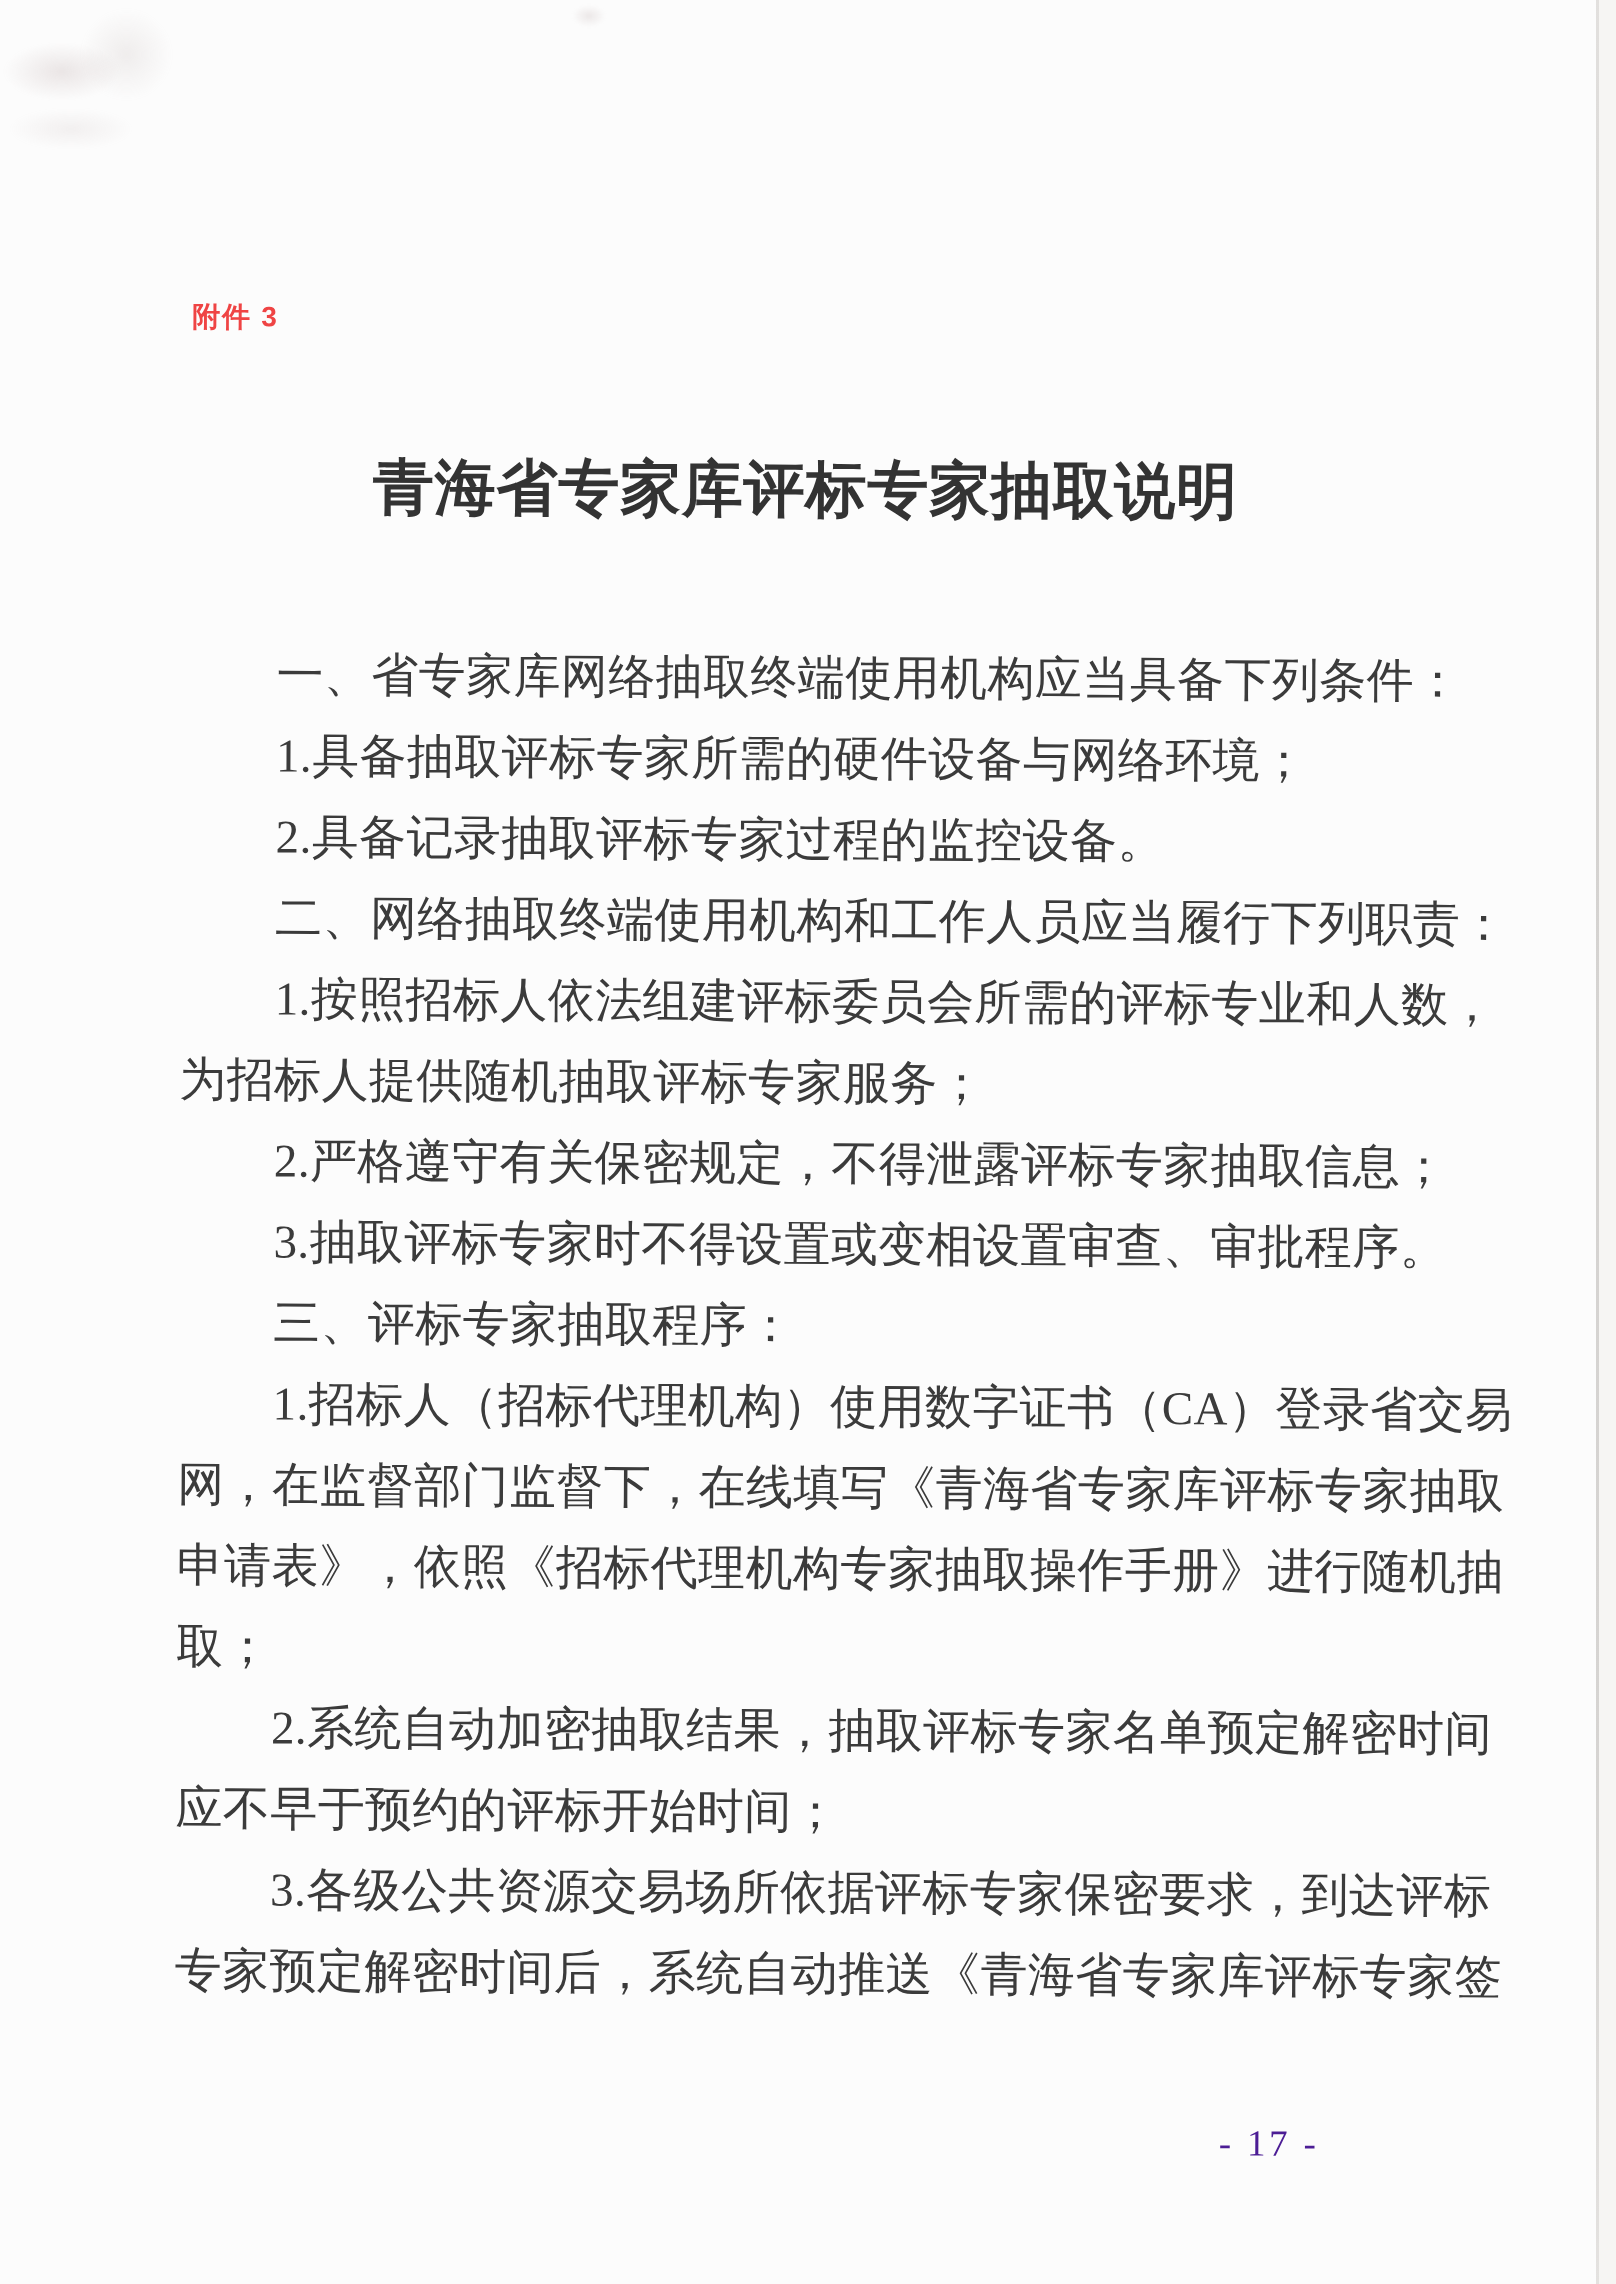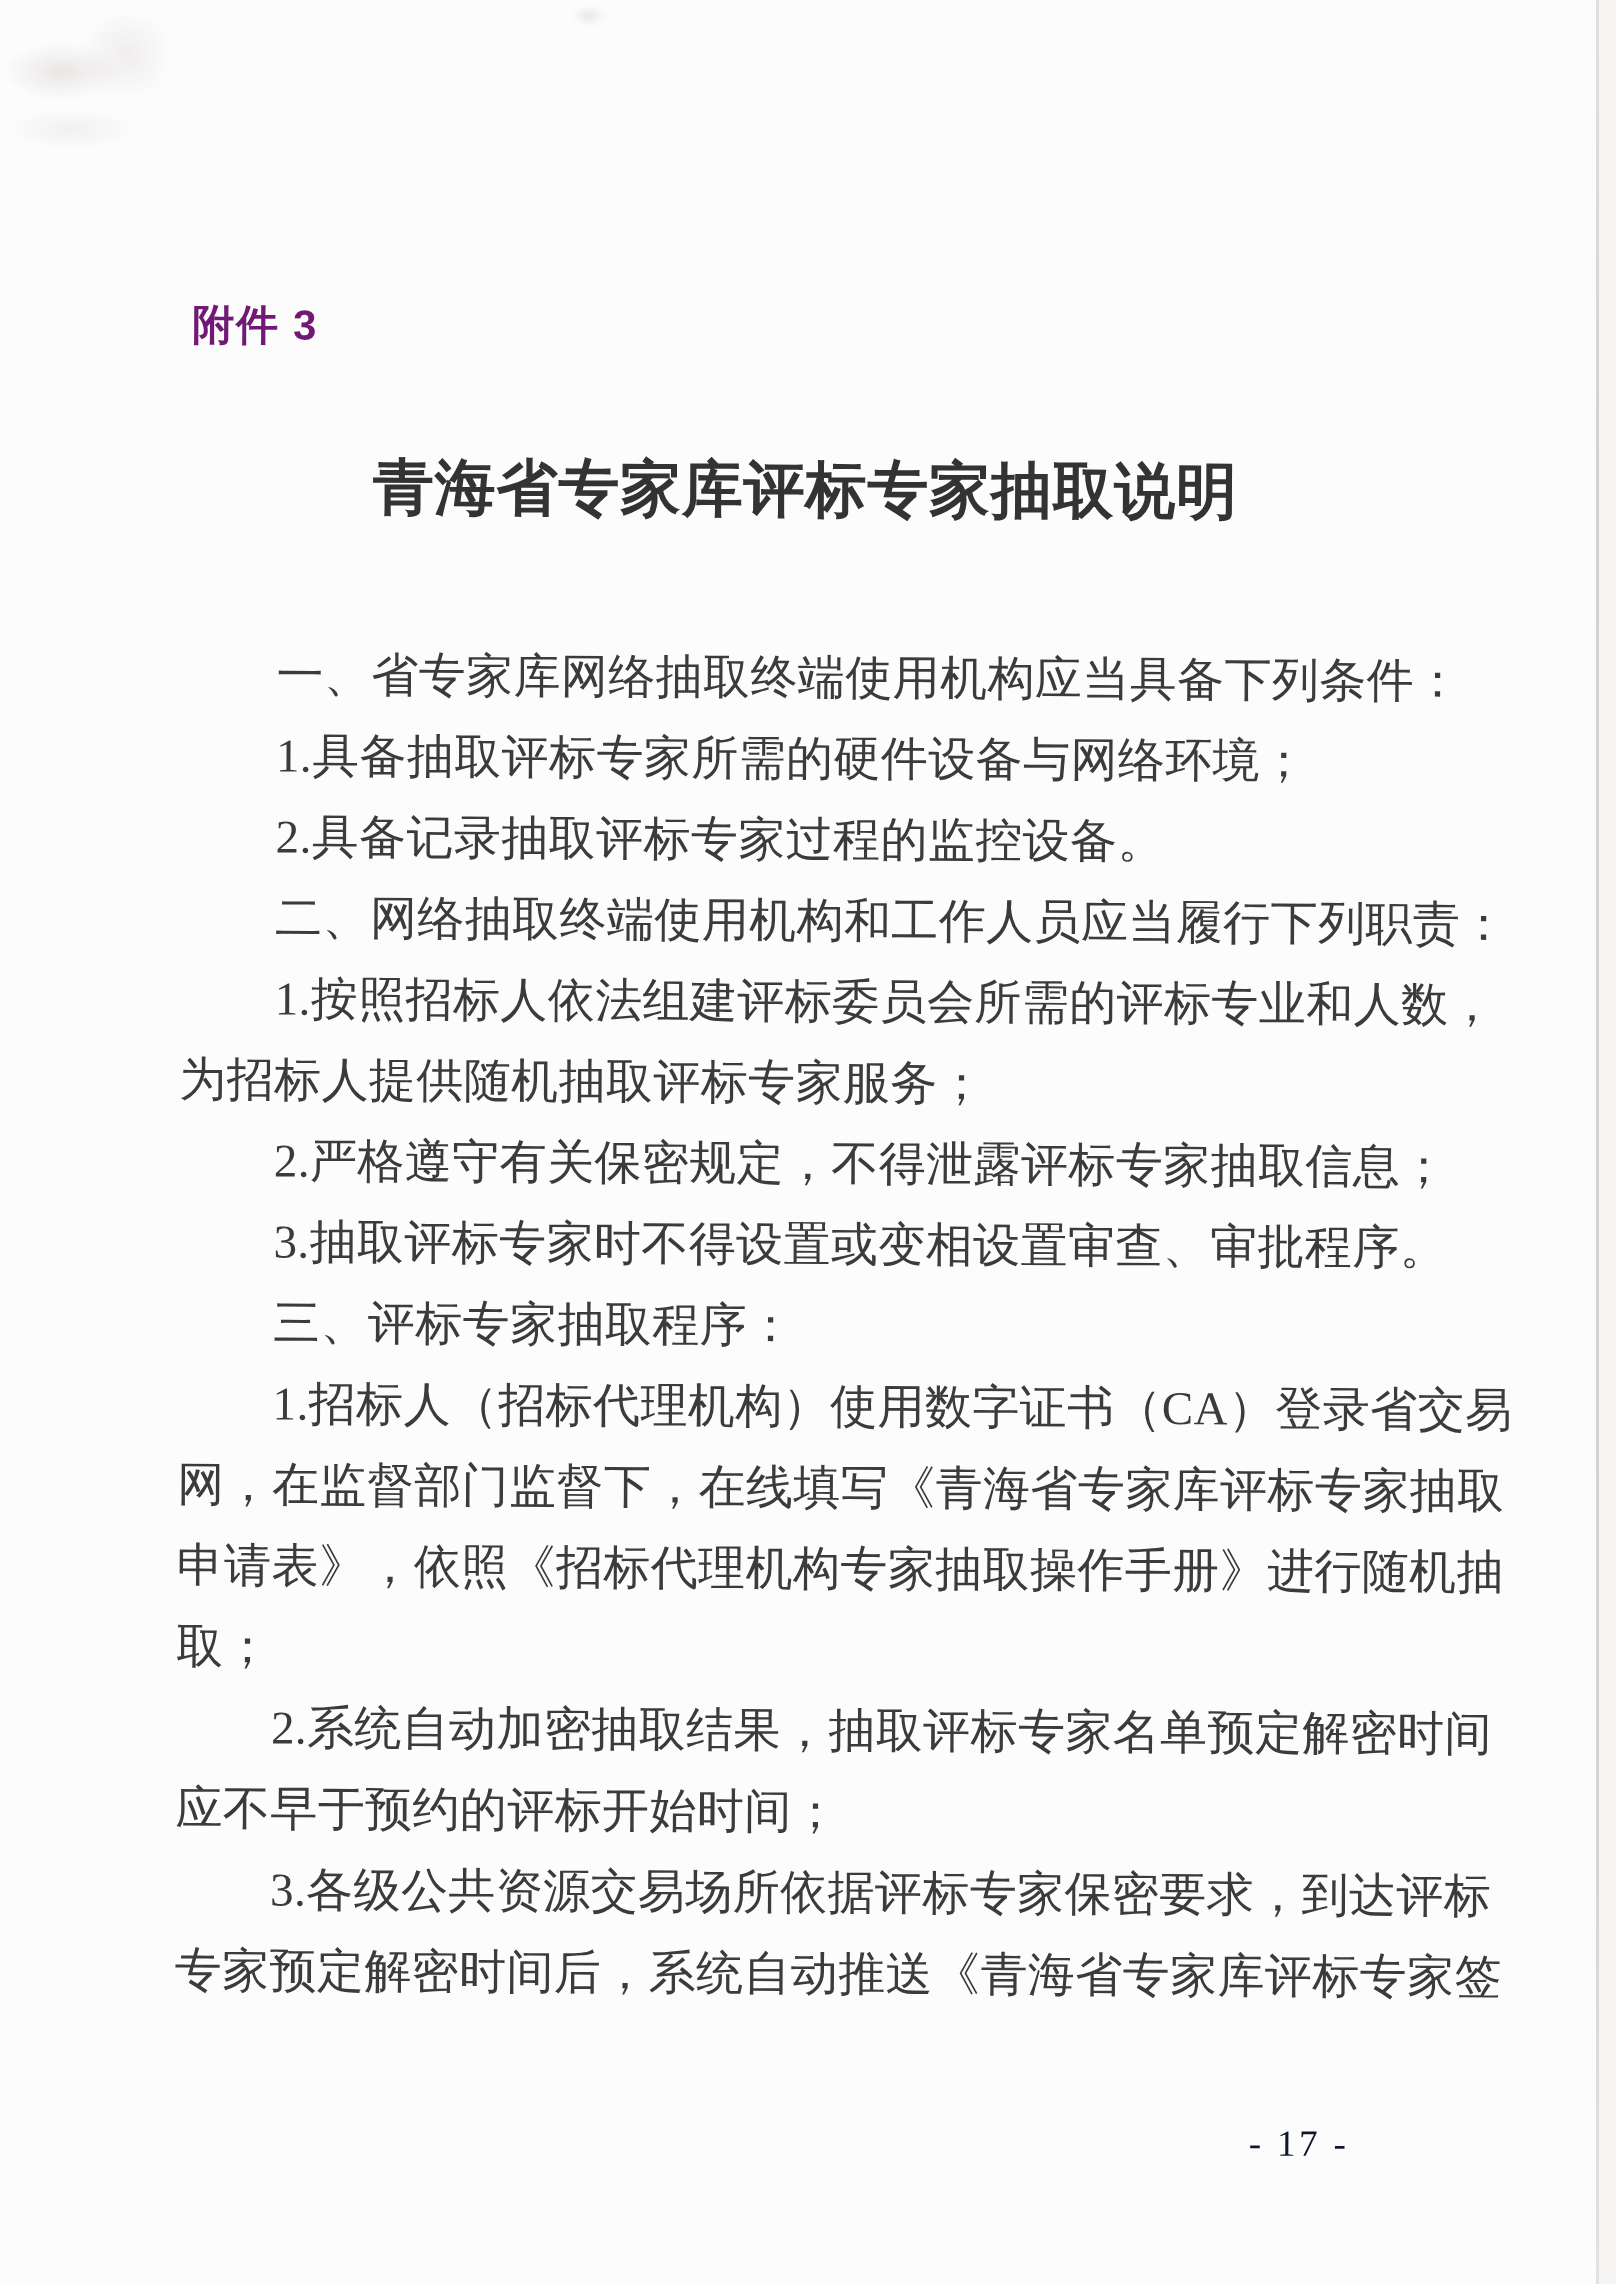--- a/index.html
+++ b/index.html
@@ -14,23 +14,23 @@
   .sheet-content{
     position:absolute;inset:0;
     transform:rotate(0.3deg);
     transform-origin:0 0;
   }
   .attachment-label{
     position:absolute;
     left:194px;top:301px;
     font-family:"Liberation Sans","DejaVu Sans",sans-serif;
     font-weight:bold;
-    font-size:42px;
+    font-size:28px;
     line-height:1.1;
-    color:#701a75;
+    color:#ef4444;
     letter-spacing:1.7px;
   }
   .doc-title{
     position:absolute;
     left:0;top:445px;
     width:1616px;
     margin:0;
     text-align:center;
     font-size:61px;
     font-weight:bold;
@@ -43,24 +43,24 @@
     width:1313px;
     font-size:47px;
     line-height:81px;
     color:#3b3b3b;
     letter-spacing:0.4px;
   }
   .line{white-space:nowrap;}
   .line.indent{padding-left:95px;}
   .page-number{
     position:absolute;
-    left:1260px;top:2115px;
+    left:1230px;top:2115px;
     font-size:37px;
     letter-spacing:3.4px;
-    color:#0f172a;
+    color:#4c1d95;
   }
   
   .smudge{position:absolute;pointer-events:none;filter:blur(1.7px);}
   .smudge.s1{left:3.4px;top:42px;width:118px;height:59px;
     background:radial-gradient(ellipse at center,rgba(165,140,140,0.20),rgba(165,140,140,0) 70%);}
   .smudge.s2{left:80px;top:8.4px;width:93px;height:93px;
     background:radial-gradient(ellipse at center,rgba(175,160,158,0.16),rgba(175,160,158,0) 70%);}
   .smudge.s3{left:8.4px;top:108px;width:126px;height:42px;
     background:radial-gradient(ellipse at center,rgba(170,150,150,0.12),rgba(170,150,150,0) 70%);}
   .smudge.s4{left:572px;top:5px;width:34px;height:22px;

